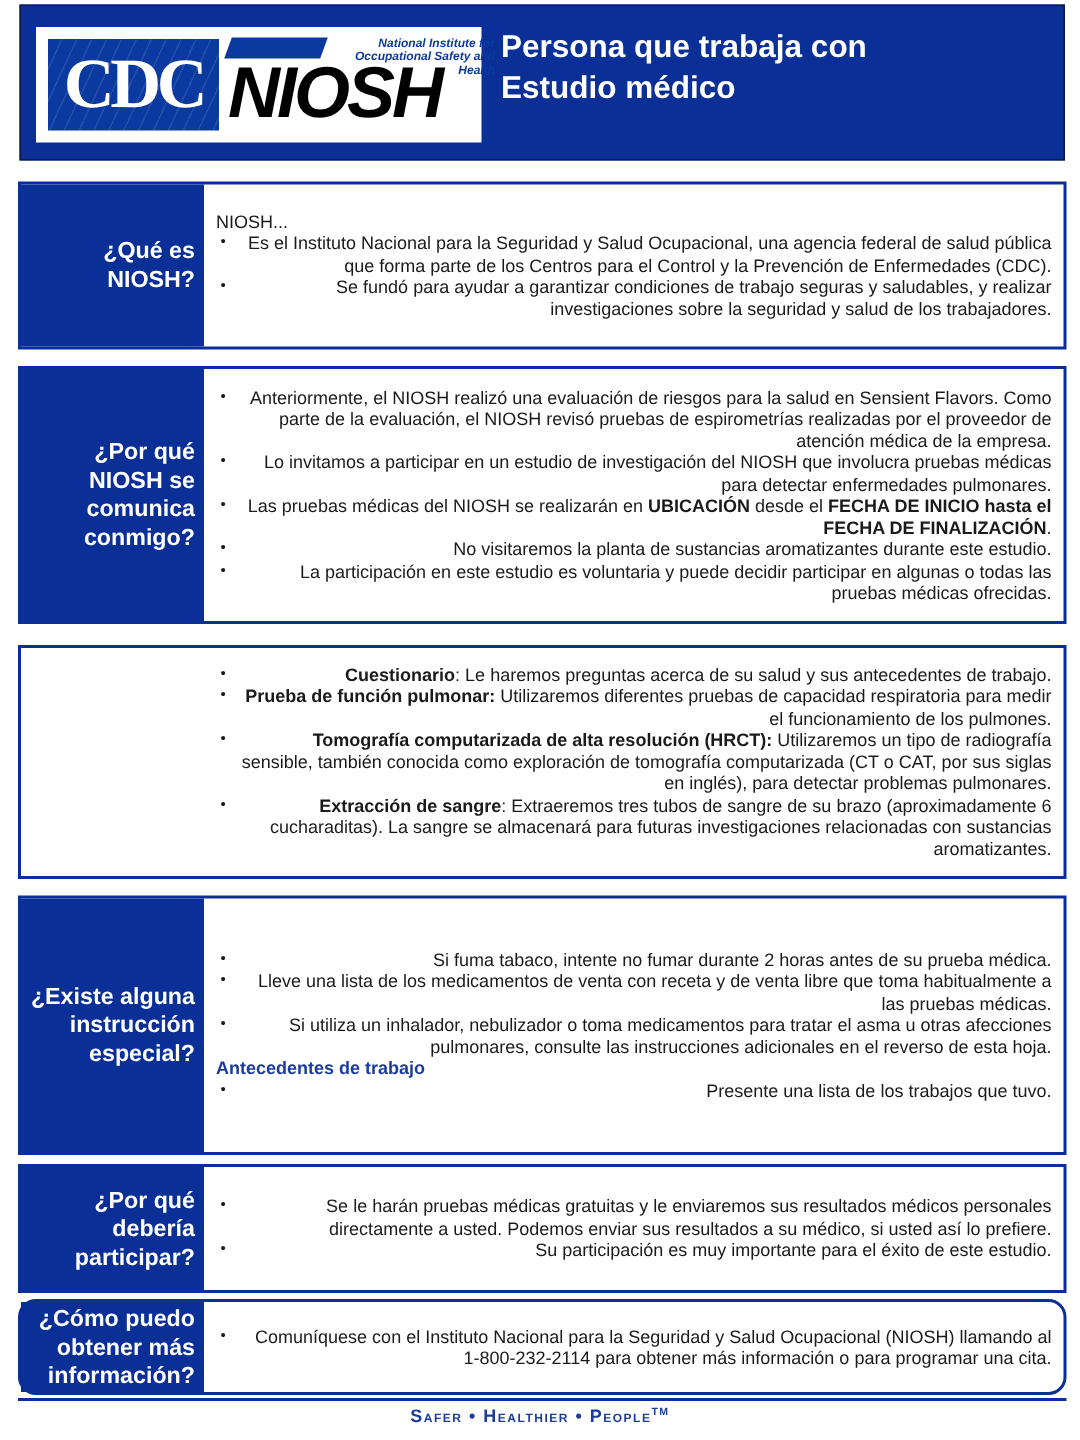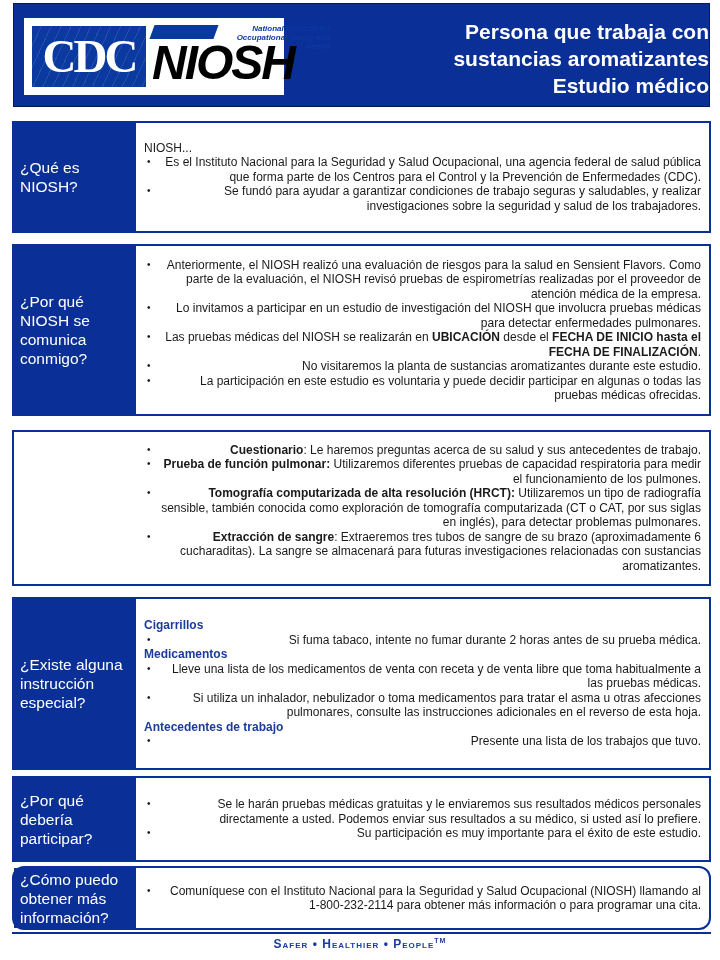--- a/index.html
+++ b/index.html
@@ -3,21 +3,21 @@
   <meta charset="utf-8">
   <style>
     html, body { margin: 0; padding: 0; background: #ffffff; }
     body { width: 720px; height: 960px; position: relative; overflow: hidden; font-family: "Liberation Sans", sans-serif; }
 
     .header {
       position: absolute; left: 13px; top: 3px; width: 697px; height: 104px;
       background: #0a2f96; border: 1px solid #0a1a50; box-sizing: border-box;
     }
     .logo-box {
-      position: absolute; left: 10px; top: 14px; width: 260px; height: 77px;
+      position: absolute; left: 10px; top: 14px; width: 297px; height: 77px;
       background: #ffffff;
     }
     .cdc-block {
       position: absolute; left: 8px; top: 8px; width: 114px; height: 61px;
       background: #0a3aa0; overflow: hidden;
     }
     .cdc-rays {
       position: absolute; left: 0; top: 0; width: 100%; height: 100%;
       background: repeating-linear-gradient(115deg, rgba(255,255,255,0.0) 0 8px, rgba(255,255,255,0.10) 8px 9px);
     }
@@ -34,32 +34,32 @@
     .niosh-text {
       position: absolute; left: 128px; top: 22px; width: 170px; height: 46px;
       font-family: "Liberation Sans", sans-serif; font-style: italic; font-weight: bold;
       font-size: 48px; line-height: 46px; color: #000000; letter-spacing: -2px;
     }
     .niosh-wedge {
       position: absolute; left: 128px; top: 7px; width: 64px; height: 14px;
       background: #0a3aa0; transform: skewX(-20deg);
     }
     .title {
-      position: absolute; left: 320px; top: 14px; width: 375px; text-align: right;
+      position: absolute; left: 320px; top: 14px; width: 375px; text-align: left;
       color: #ffffff; font-weight: bold; font-size: 21px; line-height: 27px;
     }
 
     .section {
       position: absolute; left: 12px; width: 699px; box-sizing: border-box;
       border: 2px solid #0a2f96; background: #ffffff;
     }
     .section .q {
       position: absolute; left: 0; top: 0; bottom: 0; width: 122px;
       background: #0a2f96; color: #ffffff; display: flex; align-items: center; justify-content: center;
-      text-align: left; font-size: 15.5px; line-height: 19px; padding: 0 6px; box-sizing: border-box;
+      text-align: right; font-size: 15.5px; line-height: 19px; padding: 0 6px; box-sizing: border-box; font-weight: bold;
     }
     .section .body {
       position: absolute; left: 130px; right: 8px; top: 0; bottom: 0;
       font-size: 12px; line-height: 14.5px; color: #1a1a1a;
       display: flex; flex-direction: column; justify-content: center;
     }
     .lead { margin: 0; }
     ul { list-style: none; margin: 0; padding: 0; text-align: right; }
     li { position: relative; padding-left: 17px; margin: 0; }
     li::before { content: "\2022"; position: absolute; left: 3px; top: 0; font-size: 10px; }
@@ -83,21 +83,20 @@
     <div class="cdc-block">
       <div class="cdc-rays"></div>
       <div class="cdc-text">CDC</div>
     </div>
     <div class="niosh-wedge"></div>
     <div class="niosh-sub">National Institute for Occupational Safety and Health</div>
     <div class="niosh-text">NIOSH</div>
   </div>
   <div class="title">
     <div>Persona que trabaja con</div>
-    <div>sustancias aromatizantes</div>
     <div>Estudio médico</div>
   </div>
 </div>
 
 <div class="section" style="top:121px;height:112px;">
   <div class="q">¿Qué es NIOSH?</div>
   <div class="body">
     <p class="lead">NIOSH...</p>
     <ul>
       <li>Es el Instituto Nacional para la Seguridad y Salud Ocupacional, una agencia federal de salud pública que forma parte de los Centros para el Control y la Prevención de Enfermedades (CDC).</li>
@@ -126,25 +125,23 @@
       <li><b>Prueba de función pulmonar:</b><span> Utilizaremos diferentes pruebas de capacidad respiratoria para medir el funcionamiento de los pulmones.</span></li>
       <li><b>Tomografía computarizada de alta resolución (HRCT):</b><span> Utilizaremos un tipo de radiografía sensible, también conocida como exploración de tomografía computarizada (CT o CAT, por sus siglas en inglés), para detectar problemas pulmonares.</span></li>
       <li><b>Extracción de sangre</b><span>: Extraeremos tres tubos de sangre de su brazo (aproximadamente 6 cucharaditas). La sangre se almacenará para futuras investigaciones relacionadas con sustancias aromatizantes.</span></li>
     </ul>
   </div>
 </div>
 
 <div class="section" style="top:597px;height:173px;">
   <div class="q">¿Existe alguna instrucción especial?</div>
   <div class="body">
-    <p class="subhead">Cigarrillos</p>
     <ul>
       <li>Si fuma tabaco, intente no fumar durante 2 horas antes de su prueba médica.</li>
     </ul>
-    <p class="subhead">Medicamentos</p>
     <ul>
       <li>Lleve una lista de los medicamentos de venta con receta y de venta libre que toma habitualmente a las pruebas médicas.</li>
       <li>Si utiliza un inhalador, nebulizador o toma medicamentos para tratar el asma u otras afecciones pulmonares, consulte las instrucciones adicionales en el reverso de esta hoja.</li>
     </ul>
     <p class="subhead">Antecedentes de trabajo</p>
     <ul>
       <li>Presente una lista de los trabajos que tuvo.</li>
     </ul>
   </div>
 </div>

